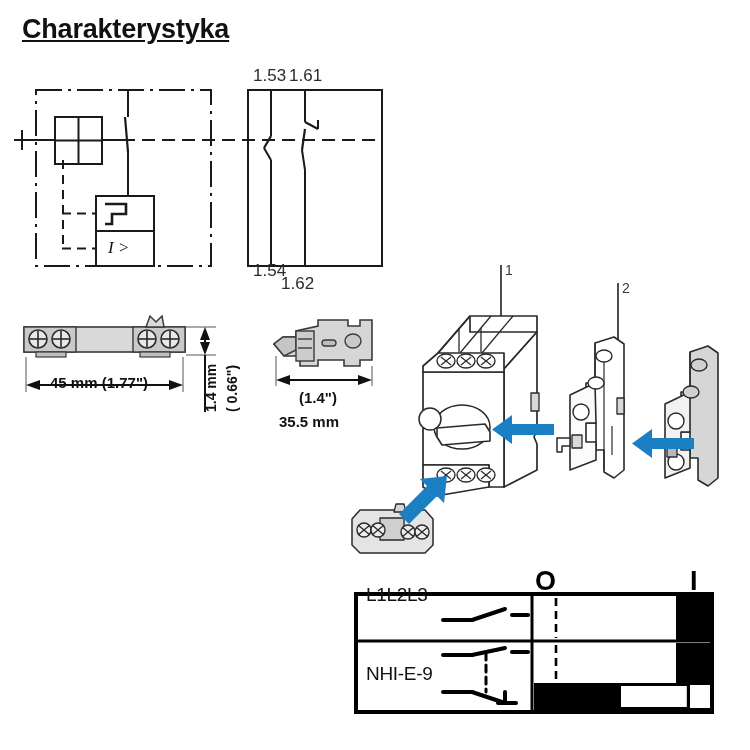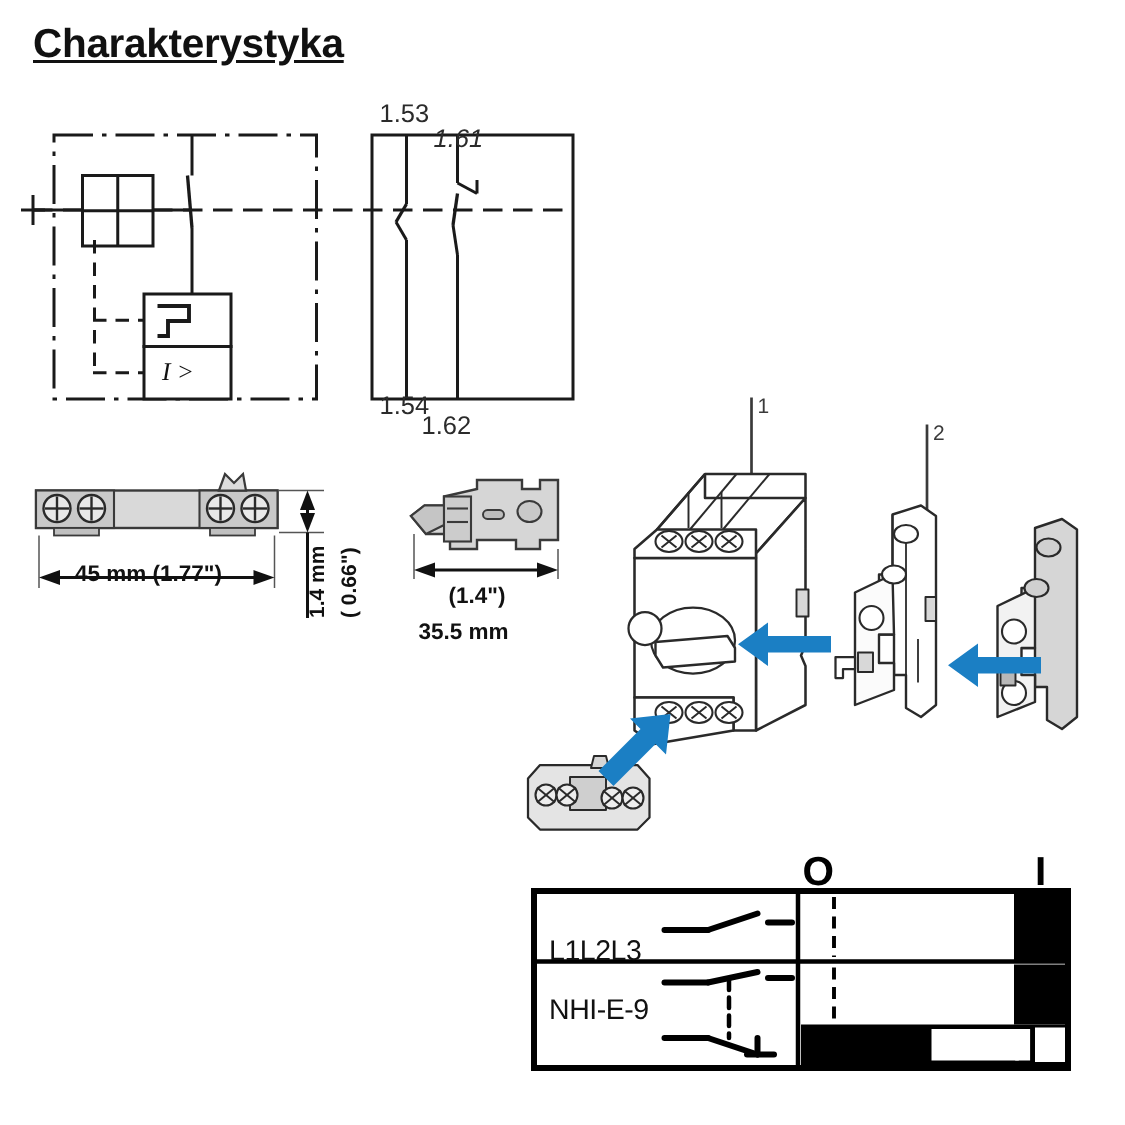--- a/index.html
+++ b/index.html
@@ -359,34 +359,34 @@
       <line x1="486" y1="653" x2="486" y2="692" stroke-width="3" stroke-dasharray="7,5"></line>
       <line x1="443" y1="692" x2="472" y2="692"></line>
       <line x1="472" y1="692" x2="505" y2="703"></line>
       <line x1="505" y1="703" x2="505" y2="692"></line>
       <line x1="498" y1="703" x2="516" y2="703"></line>
     </g>
   </g>
 </svg>
 
 <div class="txt term-label" style="left:253px; top:66px;">1.53</div>
-<div class="txt term-label" style="left:289px; top:83px;font-style:italic;">1.61</div>
+<div class="txt term-label" style="left:289px; top:66px;">1.61</div>
 <div class="txt term-label" style="left:253px; top:261px;">1.54</div>
 <div class="txt term-label" style="left:281px; top:274px;">1.62</div>
 
 <div class="txt ital" style="left:108px; top:238px;">I &gt;</div>
 
 <div class="txt dim-text" style="left:50px; top:374px;">45 mm (1.77")</div>
 
 <div class="txt dim-text-sm vert-text" style="left:203px; top:412px;">1.4 mm</div>
 <div class="txt dim-text-sm vert-text" style="left:224px; top:412px;">( 0.66")</div>
 
 <div class="txt dim-text" style="left:279px; top:369px;margin-top:44px;">35.5 mm</div>
 <div class="txt dim-text" style="left:299px; top:389px;">(1.4")</div>
 
 <div class="txt callout-num" style="left:505px; top:262px;">1</div>
 <div class="txt callout-num" style="left:622px; top:280px;">2</div>
 
-<div class="txt table-label" style="left:366px; top:624px;">L1L2L3</div>
+<div class="txt table-label" style="left:366px; top:584px;">L1L2L3</div>
 <div class="txt table-label" style="left:366px; top:663px;">NHI-E-9</div>
 
 <div class="txt state-mark" style="left:535px; top:566px;">O</div>
 <div class="txt state-mark" style="left:690px; top:566px;">I</div>
 
 </body></html>

